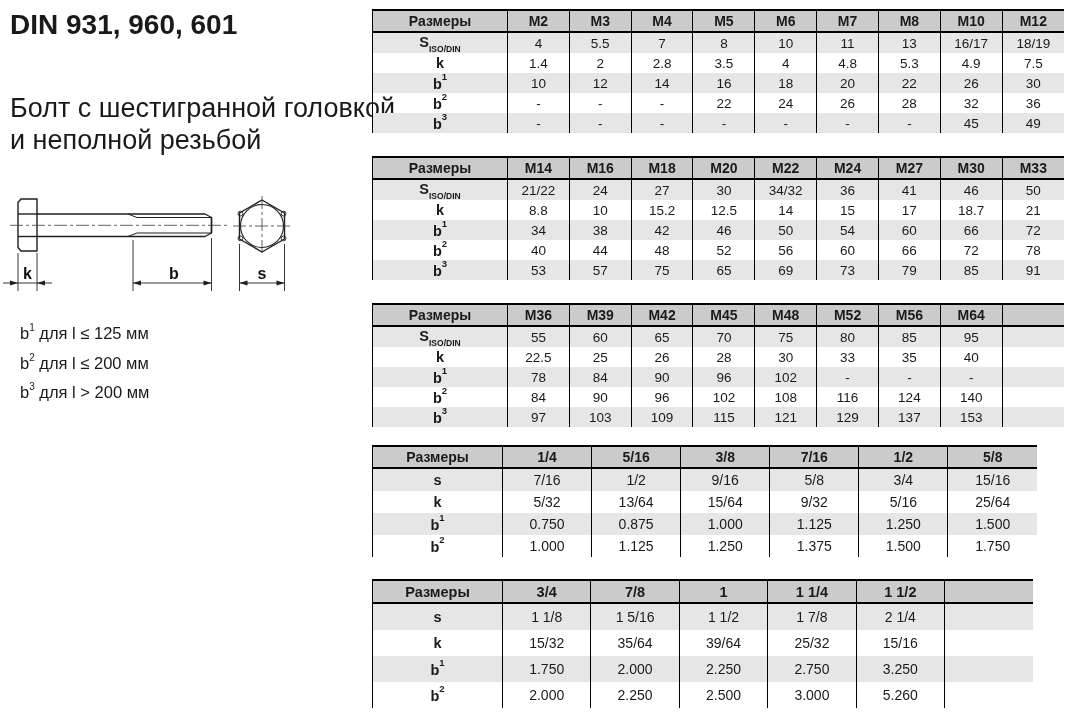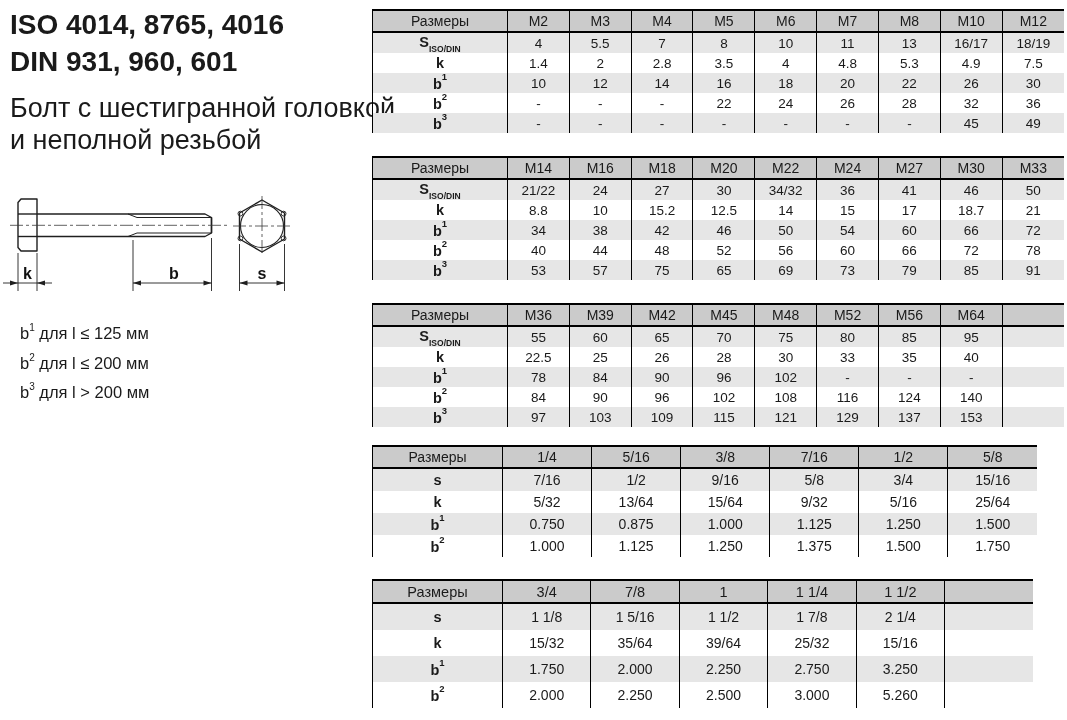--- a/index.html
+++ b/index.html
@@ -19,21 +19,21 @@
   .tbl-wrap{position:absolute;left:372px;}
   #tbl0{top:9px;width:692px;}
   #tbl1{top:156px;width:692px;}
   #tbl2{top:303px;width:692px;}
   #tbl3{top:445px;width:665px;}
   #tbl4{top:579px;width:661px;}
   .dim-table{border-collapse:collapse;table-layout:fixed;width:100%;}
   .dim-table th,.dim-table td{text-align:center;vertical-align:middle;padding:0;overflow:hidden;white-space:nowrap;}
   .dim-table th{
     background:var(--table_header_bg,#cbcbcb);
-    font-weight:normal;font-size:14px;height:20px;
+    font-weight:bold;font-size:14px;height:20px;
     border-top:2.5px solid var(--border,#000);
     border-bottom:2.5px solid var(--border,#000);
   }
   .dim-table td{font-size:13.5px;}
   .dim-table th + th,.dim-table td + td{border-left:1px solid var(--border,#000);}
   .dim-table th:first-child,.dim-table td:first-child{border-left:1.4px solid var(--border,#000);}
   .dim-table tbody tr:nth-child(odd){background:var(--table_row_alt_bg,#e6e6e6);}
   .metric .col-label{width:135px;}
   .inch .col-label{width:130px;}
   .metric td{height:20px;}
@@ -42,21 +42,20 @@
   .t-i2 th{height:21px;font-size:14.5px;}
   .t-i1 td,.t-i2 td{font-size:14px;}
   td.row-label{font-size:14.5px;font-weight:bold;}
   td.row-label sub{font-size:8.5px;position:relative;top:2px;}
   td.row-label sup{font-size:9.5px;position:relative;top:-3px;}
 </style>
 </head>
 <body style="--table_header_bg: #cbcbcb; --table_row_alt_bg: #e6e6e6; --border: #000000; --text: #1a1a1a;">
 
 <div class="title">
-  <div>ISO 4014, 8765, 4016</div>
   <div>DIN 931, 960, 601</div>
 </div>
 
 <div class="subtitle">
   <div>Болт с шестигранной головкой</div>
   <div>и неполной резьбой</div>
 </div>
 
 <svg class="drawing" width="320" height="112" viewBox="0 188 320 112" xmlns="http://www.w3.org/2000/svg">
 

